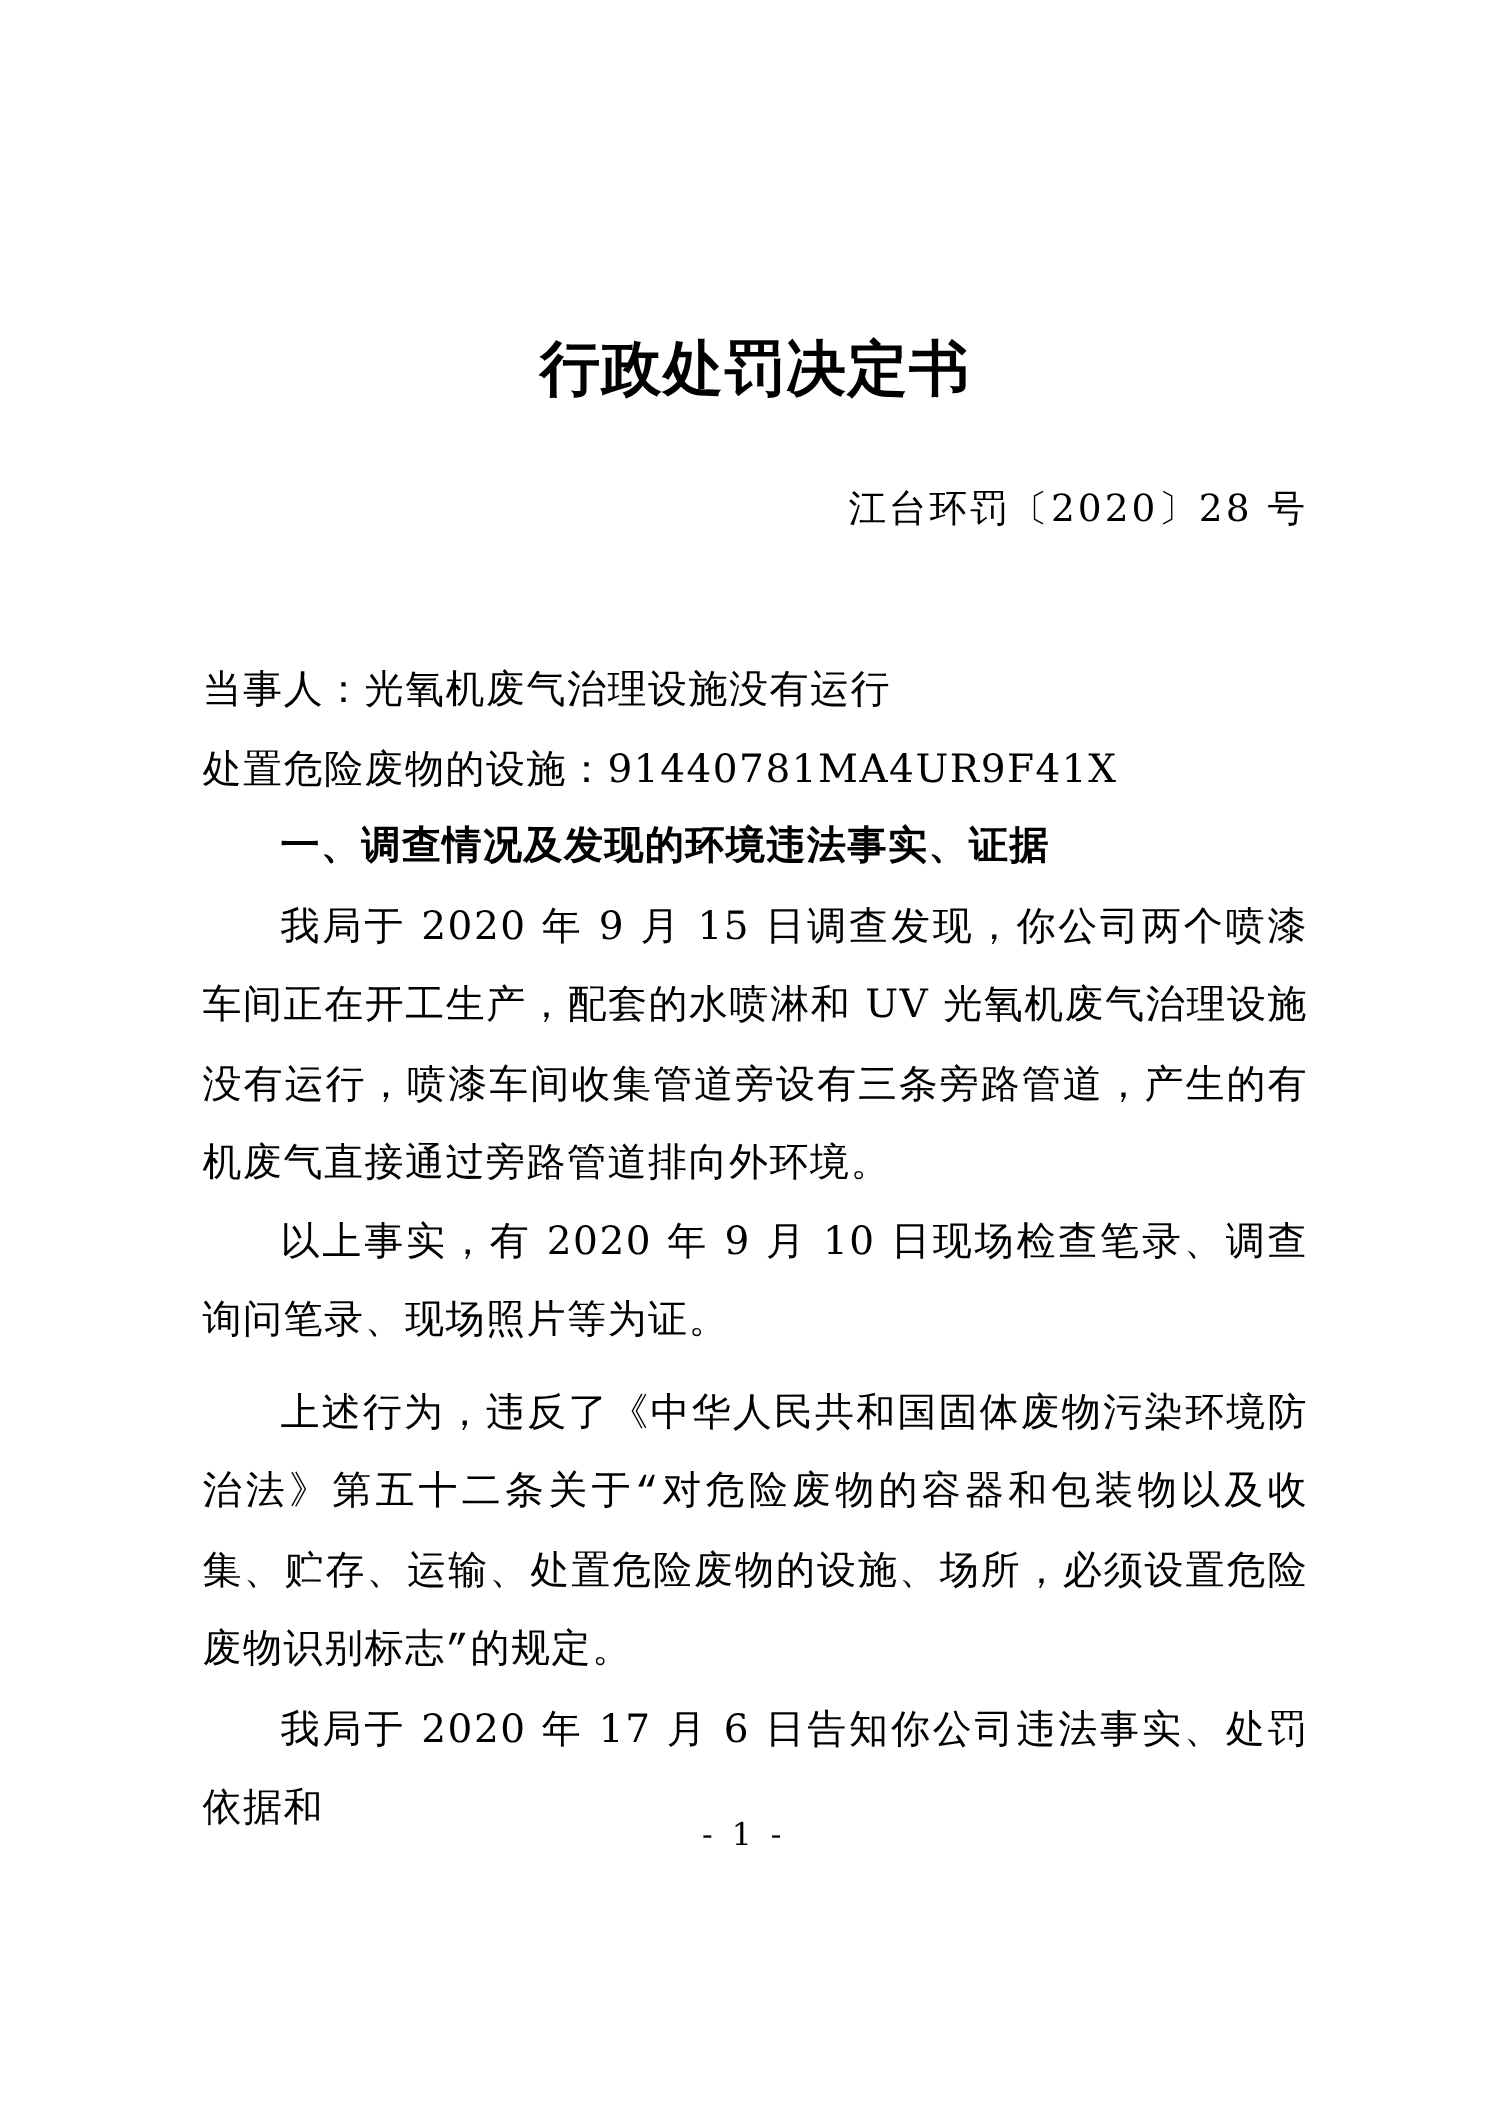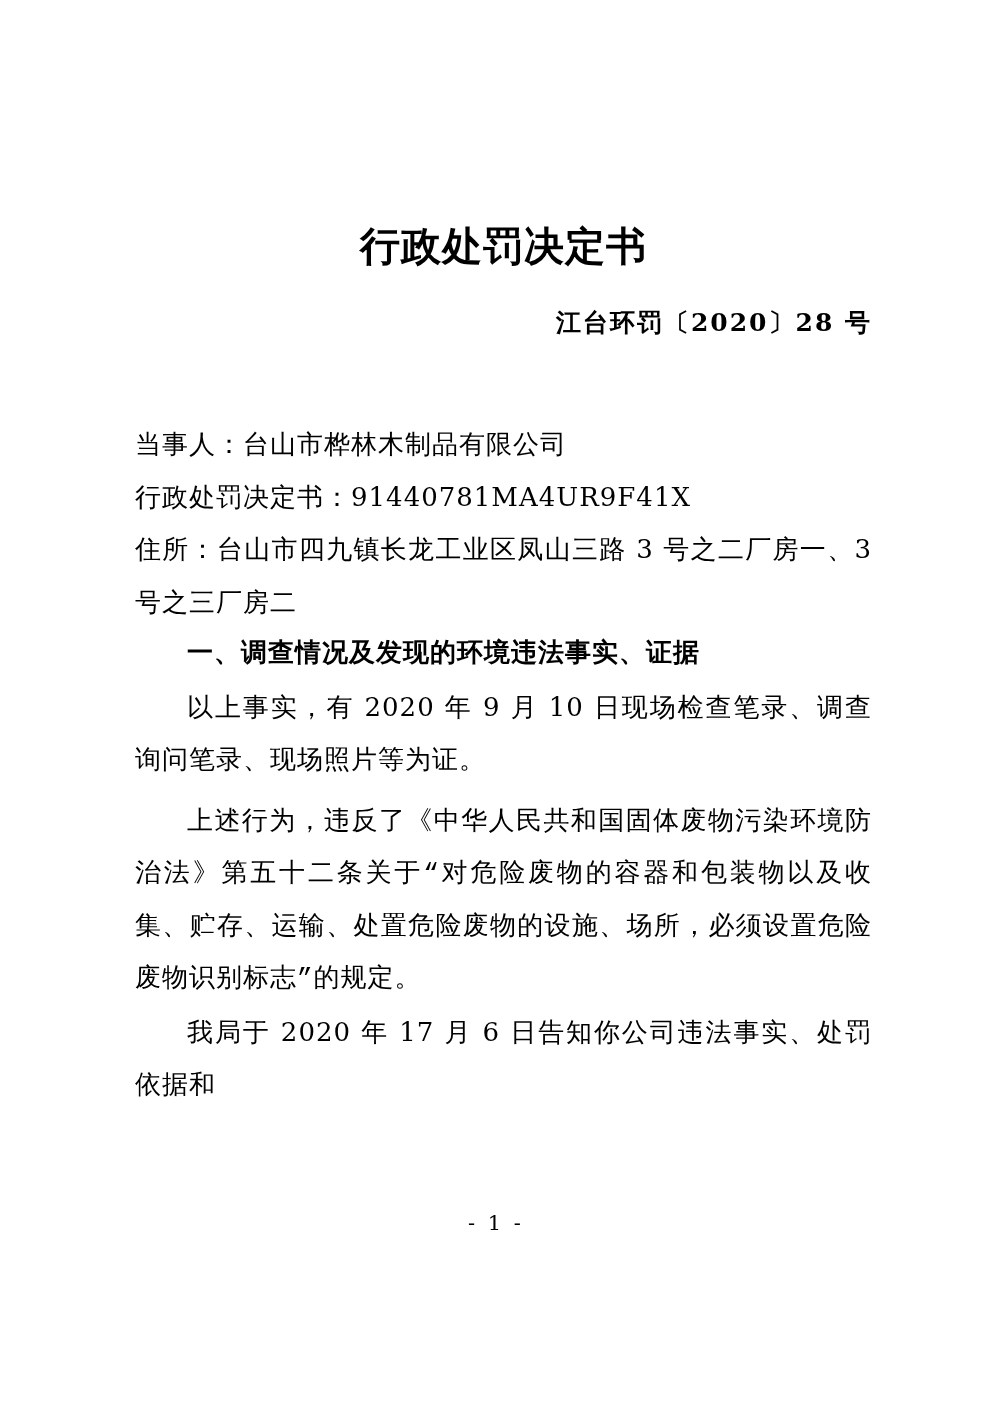--- a/index.html
+++ b/index.html
@@ -21,26 +21,25 @@
   .doc-title {
     margin: 0;
     font-size: 40px;
     font-weight: bold;
     line-height: 48px;
     text-align: center;
     letter-spacing: 1px;
     font-family: "DejaVu Serif", "Liberation Serif", serif;
   }
   .doc-number {
-    margin-top: 38px;
+    margin-top: 54px;
     font-size: 25px;
     line-height: 30px;
     text-align: right;
     letter-spacing: 2px;
-    font-weight: bold;
   }
   .doc-body {
     margin-top: 80px;
     font-size: 26px;
     line-height: 52.5px;
     text-align: justify;
     text-justify: inter-character;
     letter-spacing: 1px;
   }
   .doc-body p {
@@ -78,29 +77,29 @@
 <body>
 
 <div class="page">
 
   <h1 class="doc-title">行政处罚决定书</h1>
 
   <div class="doc-number">江台环罚〔2020〕28 号</div>
 
   <div class="doc-body">
 
-    <p>当事人：台山市桦林木制品有限公司</p>
+    <p>当事人：光氧机废气治理设施没有运行</p>
 
-    <p>行政处罚决定书：91440781MA4UR9F41X</p>
+    <p>处置危险废物的设施：91440781MA4UR9F41X</p>
 
 
-    <p>住所：台山市四九镇长龙工业区凤山三路 3 号之二厂房一、3 号之三厂房二</p>
 
     <h2 class="section-heading">一、调查情况及发现的环境违法事实、证据</h2>
 
+    <p class="para">我局于 2020 年 9 月 15 日调查发现，你公司两个喷漆车间正在开工生产，配套的水喷淋和 UV 光氧机废气治理设施没有运行，喷漆车间收集管道旁设有三条旁路管道，产生的有机废气直接通过旁路管道排向外环境。</p>
 
     <p class="para">以上事实，有 2020 年 9 月 10 日现场检查笔录、调查询问笔录、现场照片等为证。</p>
 
     <p class="para para-gap">上述行为，违反了《中华人民共和国固体废物污染环境防治法》第五十二条关于“对危险废物的容器和包装物以及收集、贮存、运输、处置危险废物的设施、场所，必须设置危险废物识别标志”的规定。</p>
 
     <p class="para">我局于 2020 年 17 月 6 日告知你公司违法事实、处罚依据和</p>
 
   </div>
 
   <div class="page-footer">- 1 -</div>

